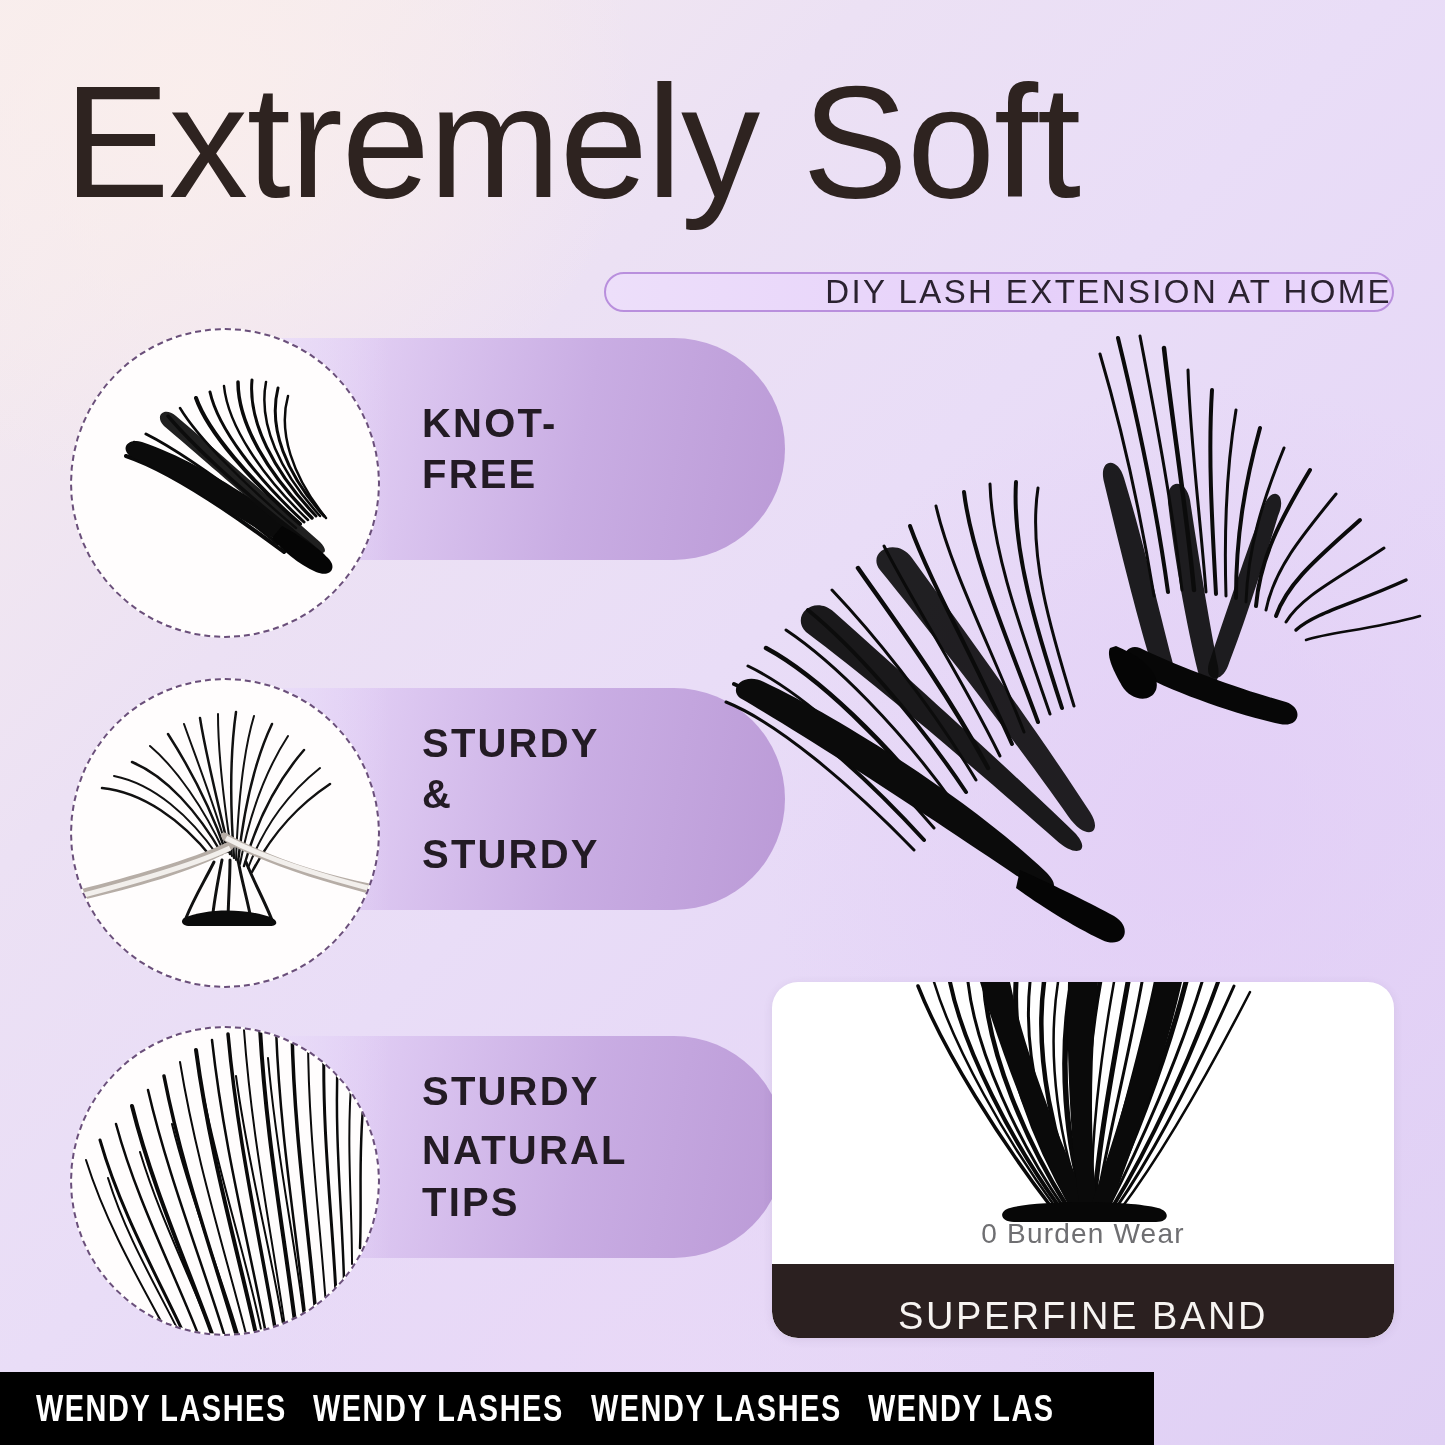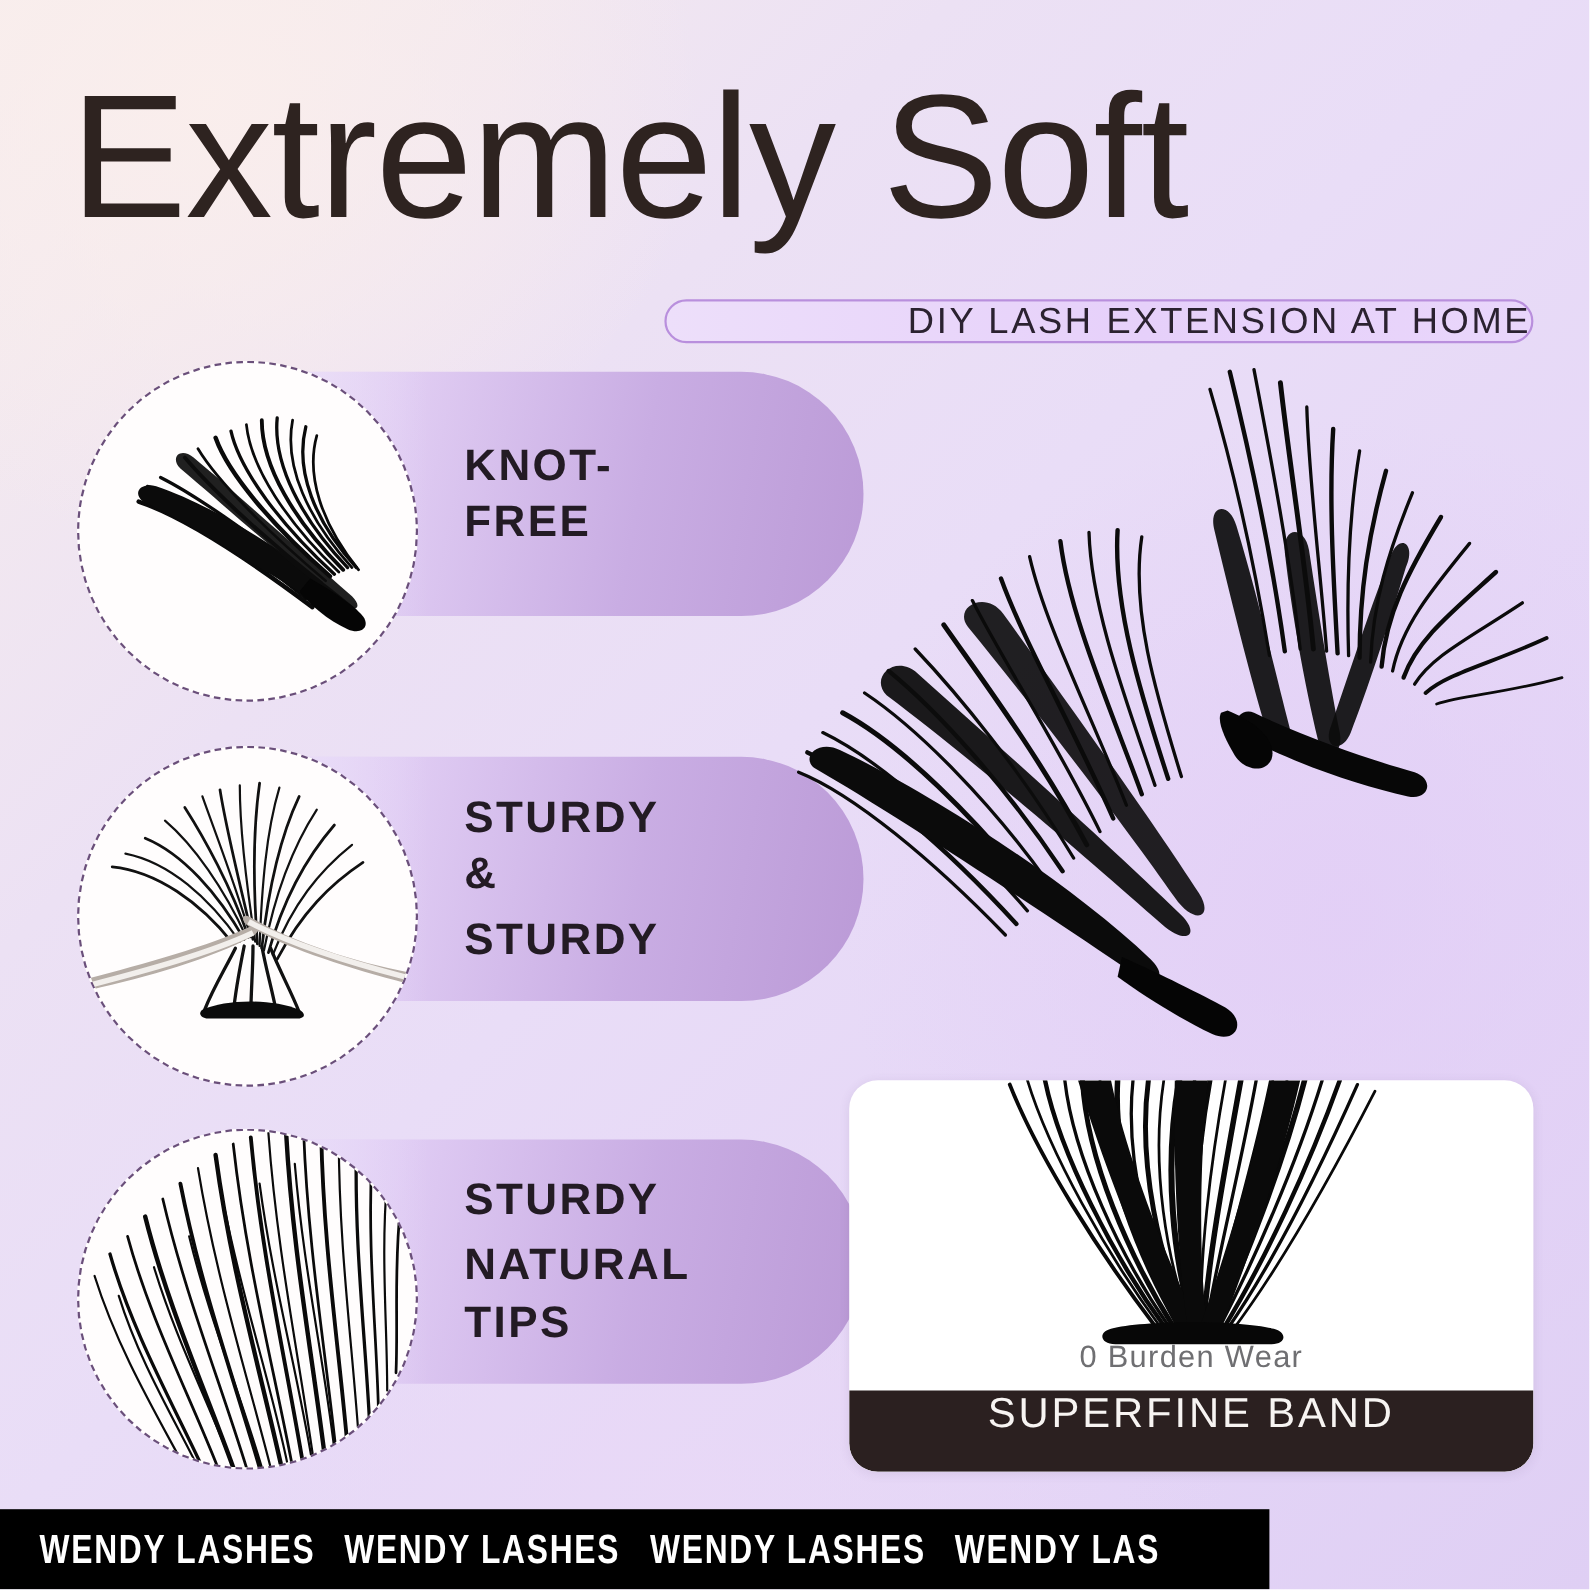--- a/index.html
+++ b/index.html
@@ -183,21 +183,21 @@
     color: #6f6f72;
   }
   .band-bar {
     position: absolute;
     left: 0;
     bottom: 0;
     width: 622px;
     height: 74px;
     background: #2b2020;
     display: flex;
-    align-items: flex-start;
+    align-items: flex-end;
     justify-content: center;
     border-radius: 0 0 26px 26px;
   }
   .band-bar span {
     color: #f7f4f2;
     font-size: 38px;
     letter-spacing: 2.6px;
     font-weight: 400;
   }
 

